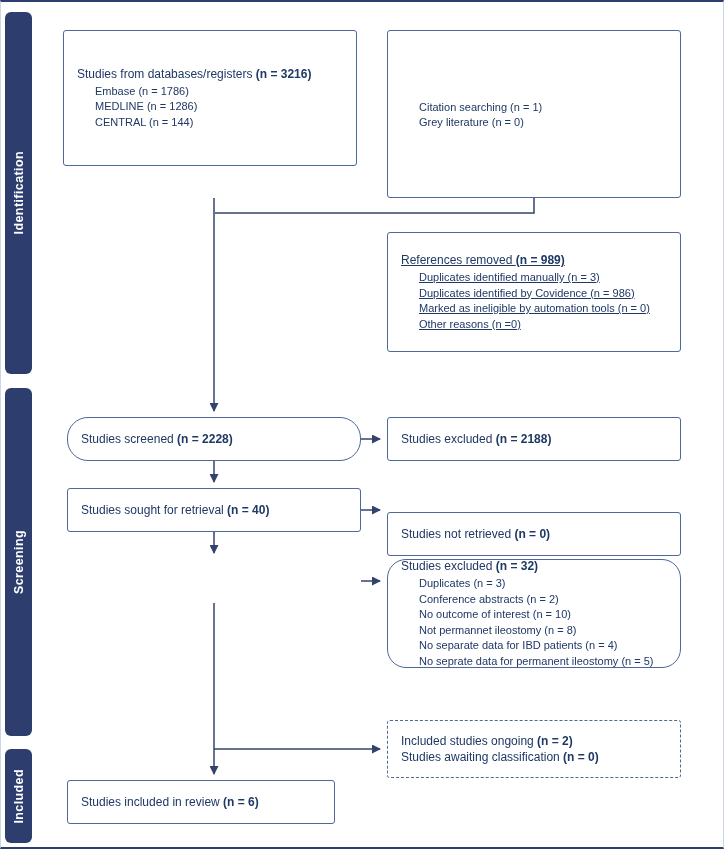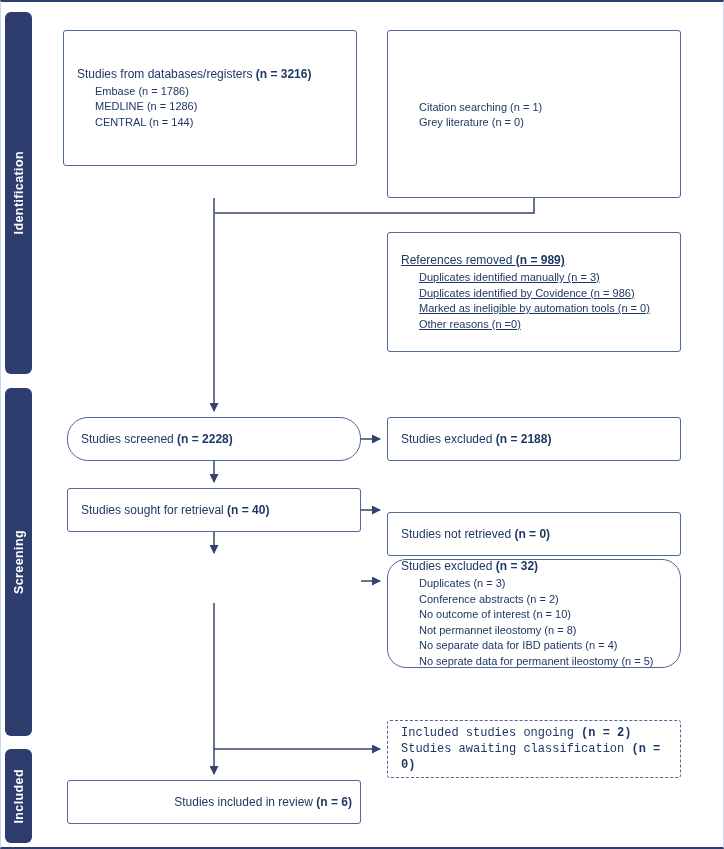--- a/index.html
+++ b/index.html
@@ -31,21 +31,21 @@
     position:absolute;
     box-sizing:border-box;
     background:#ffffff;
     border:1.6px solid var(--box-border, #4d6899);
     border-radius:3px;
     display:flex; flex-direction:column; justify-content:center;
     padding:6px 8px 6px 13px;
     color:var(--text, #1f3864);
     z-index:2;
   }
-  .box.dashed { border-style:dashed;font-family:Liberation Mono, monospace; }
+  .box.dashed { border-style:dashed; }
   .title { font-size:12px; line-height:16px; }
   .title b { font-weight:700; }
   ul.items {
     list-style:none; margin:2px 0 0 0; padding:0 0 0 18px;
     font-size:11px; line-height:15.5px;
   }
   svg.connectors {
     position:absolute; left:0; top:0; z-index:1; pointer-events:none;
   }
   svg.connectors path.line {
@@ -61,21 +61,21 @@
   #box-databases        { left:62px;  top:28px;  width:294px; height:136px; }
   #box-other-sources    { left:386px; top:28px;  width:294px; height:168px; }
   #box-refs-removed     { left:386px; top:230px; width:294px; height:120px;text-decoration:underline; }
   #box-screened         { left:66px;  top:415px; width:294px; height:44px;border-radius:21px; }
   #box-excluded-screen  { left:386px; top:415px; width:294px; height:44px; }
   #box-sought           { left:66px;  top:486px; width:294px; height:44px; }
   #box-not-retrieved    { left:386px; top:486px; width:294px; height:44px;margin-top:24px; }
   #box-assessed         { left:66px;  top:557px; width:294px; height:44px; }
   #box-excluded-elig    { left:386px; top:557px; width:294px; height:109px;border-radius:19px; }
   #box-ongoing          { left:386px; top:718px; width:294px; height:58px; }
-  #box-included-review  { left:66px;  top:778px; width:294px; height:44px;align-items:flex-end; }
+  #box-included-review  { left:66px;  top:778px; width:268px; height:44px; }
 </style>
 </head>
 <body>
 
 <div class="figure">
 
   <svg class="connectors" width="724" height="849" viewBox="0 0 724 849">
     <defs>
       <marker id="arrowhead" markerUnits="userSpaceOnUse" markerWidth="9" markerHeight="9" refX="8" refY="4.5" orient="auto">
         <path d="M0,0 L9,4.5 L0,9 Z"></path>

